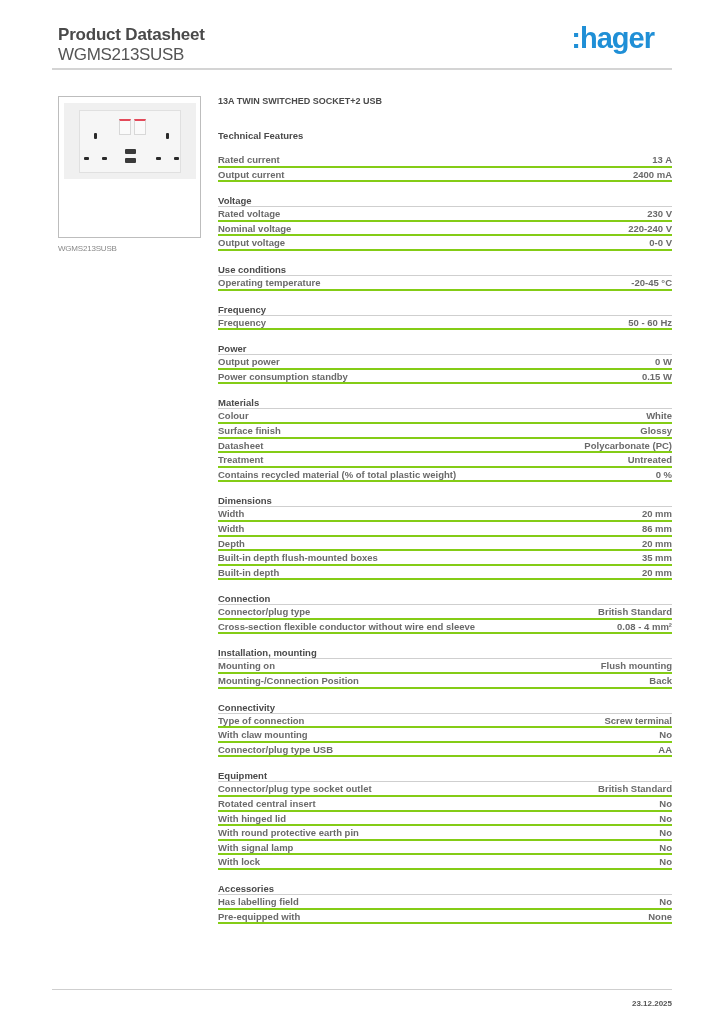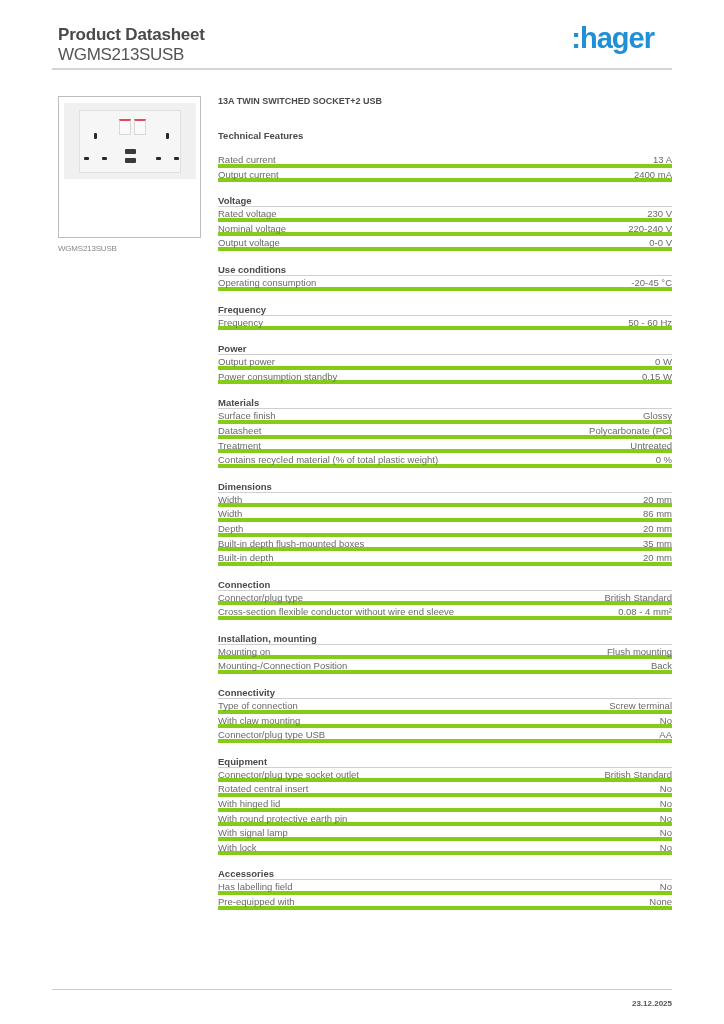--- a/index.html
+++ b/index.html
@@ -20,21 +20,21 @@
   .usb { position: absolute; width: 11px; height: 5px; background: #3a3a3a; border-radius: 1px; }
   .image-caption { position: absolute; left: 58px; top: 244px; font-size: 8px; color: #888; letter-spacing: -0.2px; }
 
   .main { position: absolute; left: 218px; top: 96px; width: 454px; }
   .product-name { font-size: 9px; font-weight: bold; color: #4a4a4a; line-height: 11px; height: 11px; }
   .tech-title { margin-top: 23px; font-size: 9.5px; font-weight: bold; color: #4a4a4a; line-height: 12px; }
 
   .section { margin-top: 13px; }
   .section.first { margin-top: 11px; }
   .section-title { font-size: 9.5px; font-weight: bold; color: #4a4a4a; line-height: 12px; height: 12px; border-bottom: 1px solid #cfcfcf; padding-bottom: 0; }
-  .row { display: flex; justify-content: space-between; height: 14.6px; line-height: 14px; border-bottom: 4px solid #84cc16; font-size: 9.5px; color: #6a6a6a; }
+  .row { display: flex; justify-content: space-between; height: 14.6px; line-height: 14px; border-bottom: 2px solid #84cc16; font-size: 9.5px; color: #6a6a6a; font-weight: bold; }
   .row .label { white-space: nowrap; }
   .row .value { white-space: nowrap; text-align: right; }
 
   .footer-rule { position: absolute; left: 52px; top: 989px; width: 620px; height: 1px; background: #cfcfcf; }
   .footer-note { position: absolute; left: 316px; top: 1055px; font-size: 11px; color: #888; text-align: center; }
   .footer-date { position: absolute; right: 52px; top: 999px; font-size: 8px; font-weight: bold; color: #555; }
 </style>
 </head>
 <body>
 
@@ -88,21 +88,21 @@
           <span class="value">220-240 V</span>
         </div>
         <div class="row">
           <span class="label">Output voltage</span>
           <span class="value">0-0 V</span>
         </div>
       </div>
       <div class="section">
         <div class="section-title">Use conditions</div>
         <div class="row">
-          <span class="label">Operating consumption</span>
+          <span class="label">Operating temperature</span>
           <span class="value">-20-45 °C</span>
         </div>
       </div>
       <div class="section">
         <div class="section-title">Frequency</div>
         <div class="row">
           <span class="label">Frequency</span>
           <span class="value">50 - 60 Hz</span>
         </div>
       </div>
@@ -112,20 +112,24 @@
           <span class="label">Output power</span>
           <span class="value">0 W</span>
         </div>
         <div class="row">
           <span class="label">Power consumption standby</span>
           <span class="value">0.15 W</span>
         </div>
       </div>
       <div class="section">
         <div class="section-title">Materials</div>
+        <div class="row">
+          <span class="label">Colour</span>
+          <span class="value">White</span>
+        </div>
         <div class="row">
           <span class="label">Surface finish</span>
           <span class="value">Glossy</span>
         </div>
         <div class="row">
           <span class="label">Datasheet</span>
           <span class="value">Polycarbonate (PC)</span>
         </div>
         <div class="row">
           <span class="label">Treatment</span>

